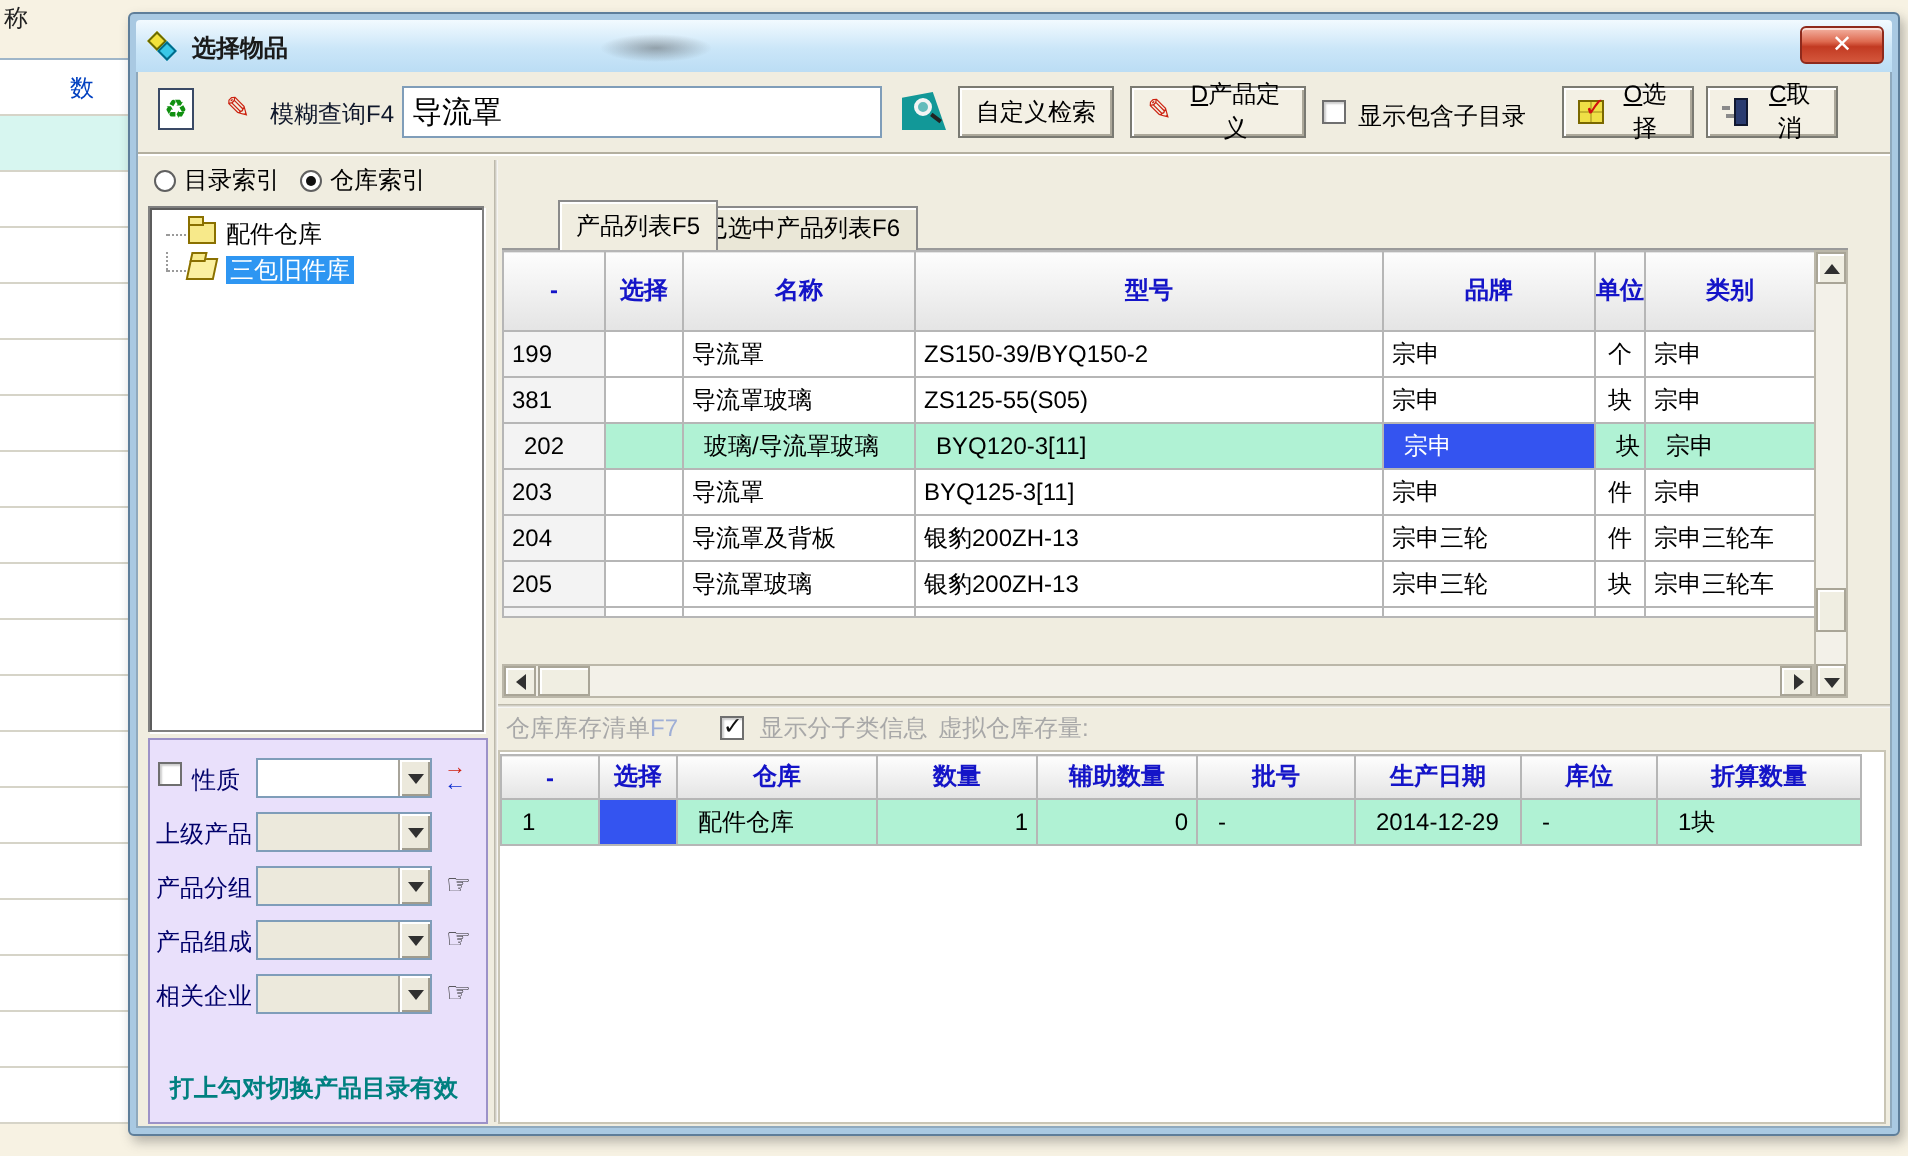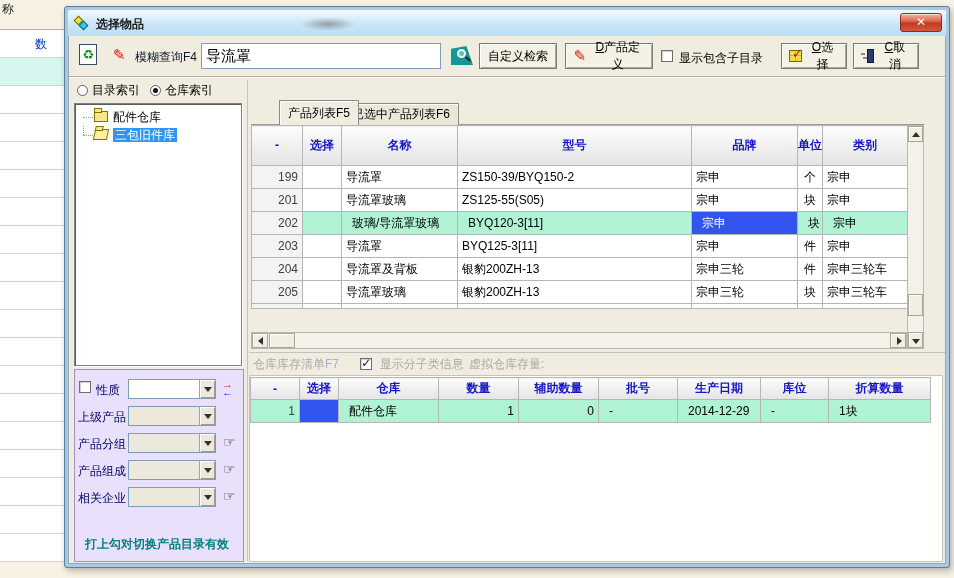--- a/index.html
+++ b/index.html
@@ -105,21 +105,21 @@
   .tab.active { left:0; height:25px; line-height:24px; z-index:2;margin-left:28px; }
   .tab.inactive { left:92px; height:22px; line-height:20px; background:#EAE7D7; }
 
   
   table { border-collapse:collapse; table-layout:fixed; background:#fff; }
   th,td { border:1px solid #B6B6B6; font-weight:normal; overflow:hidden; white-space:nowrap; }
   thead th { background:linear-gradient(#FDFDFD,#E4E4E4); color:#1414C8; font-weight:700; text-align:center; }
   .main-table { position:absolute; left:182px; top:89px; width:656px; }
   .main-table thead th { height:40px; line-height:1.15; }
   .main-table td { height:23px; padding:0 4px; }
-  td.rownum { color:#404040; text-align:right; background:#F3F3F3;margin-top:47px; }
+  td.rownum { color:#000000; text-align:left; background:#F3F3F3;margin-top:47px; }
   td.num { text-align:right; }
   tr.hl td { background:#B0F2D4;padding-left:10px; }
   tr.hl td.rownum { background:#F3F3F3; }
   td.selcell { background:#3454F0 !important; color:#fff; }
   td.filler { height:5px; border-top:none; }
 
   
   .sb-v { position:absolute; left:838px; top:89px; width:17px; height:224px; background:#F3F1E9; border:1px solid #BBB7A9; }
   .sb-h { position:absolute; left:182px; top:296px; width:656px; height:17px; background:#F3F1E9; border:1px solid #BBB7A9; }
   .sb-btn { position:absolute; background:#F0EEE2; border:1px solid #A9A597; box-shadow:inset 1px 1px 0 #fff; cursor:pointer; }
@@ -302,21 +302,21 @@
         <tr>
           <td class="rownum">199</td>
           <td></td>
           <td>导流罩</td>
           <td>ZS150-39/BYQ150-2</td>
           <td>宗申</td>
           <td style="text-align:center;">个</td>
           <td>宗申</td>
         </tr>
         <tr>
-          <td class="rownum">201</td>
+          <td class="rownum">381</td>
           <td></td>
           <td>导流罩玻璃</td>
           <td>ZS125-55(S05)</td>
           <td>宗申</td>
           <td style="text-align:center;">块</td>
           <td>宗申</td>
         </tr>
         <tr class="hl">
           <td class="rownum">202</td>
           <td></td>

